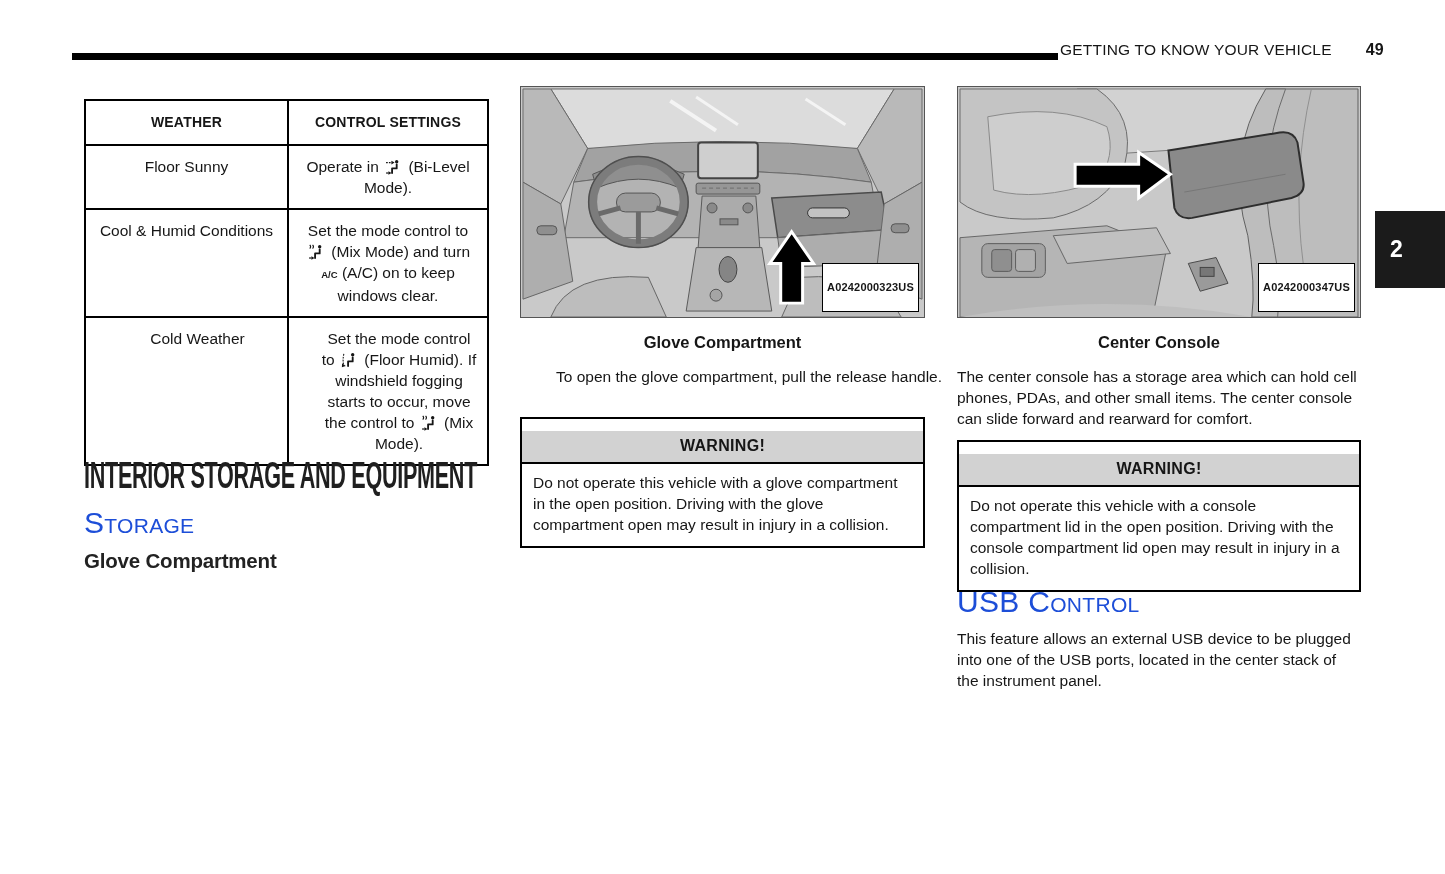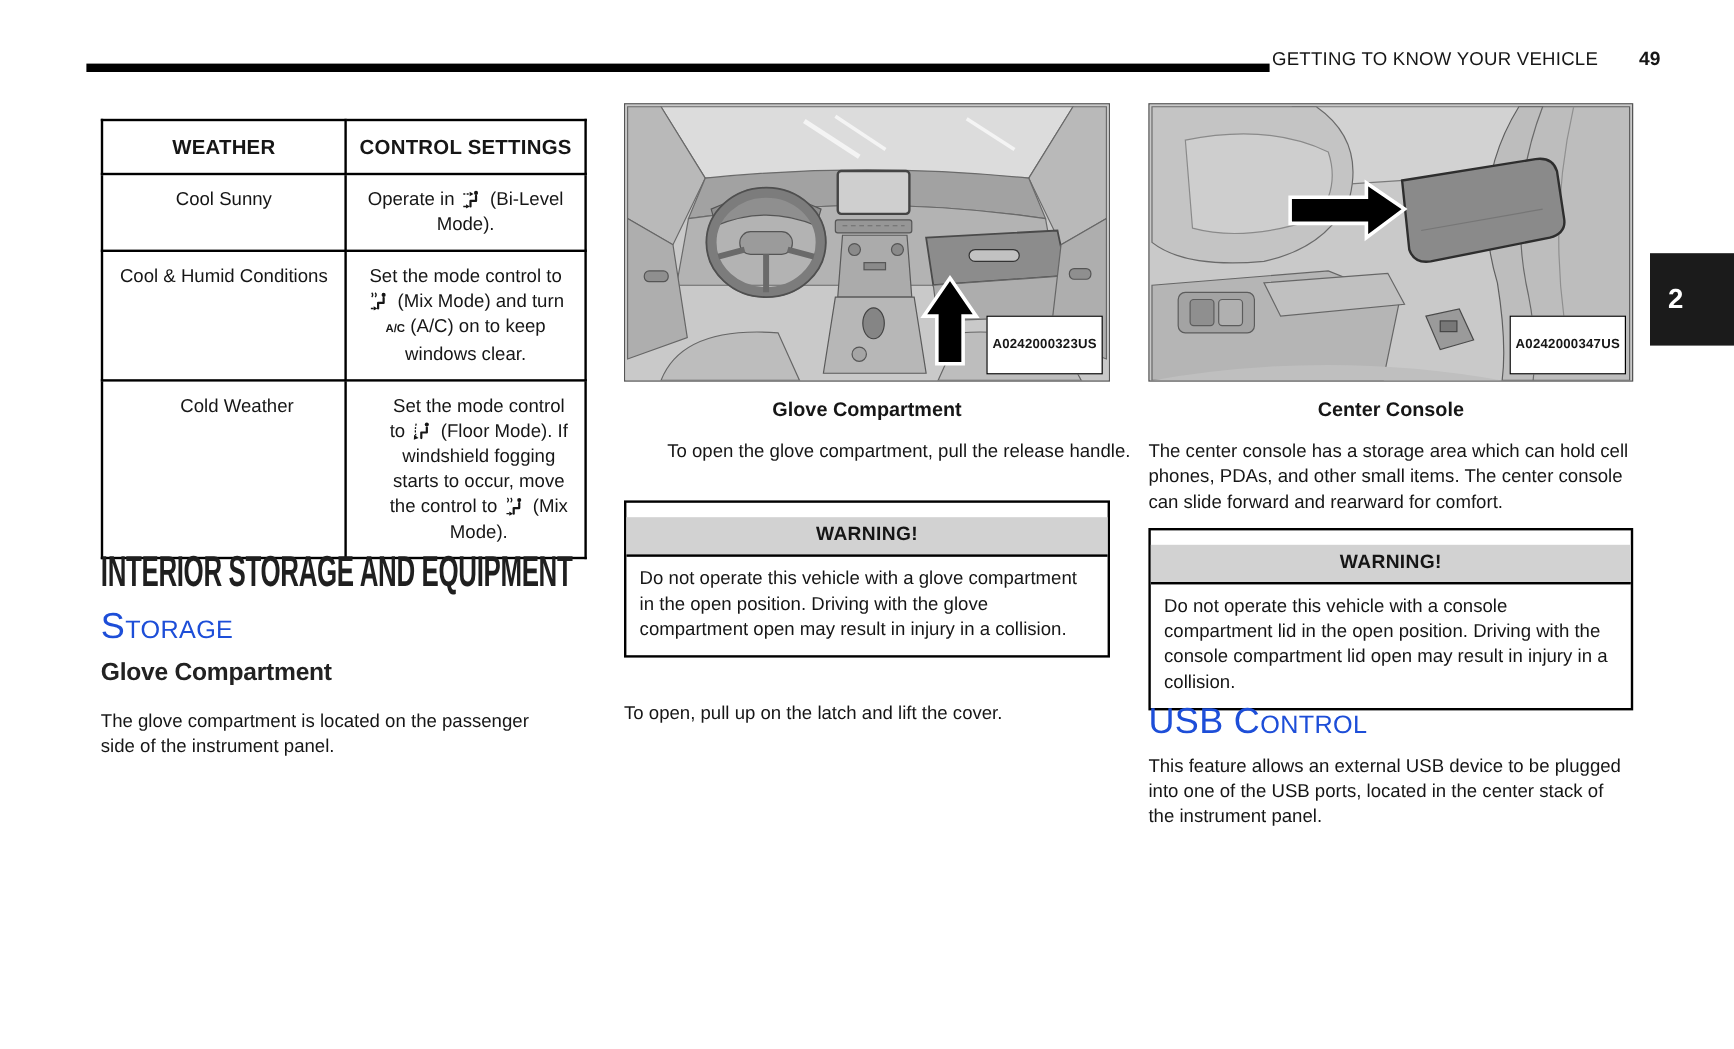--- a/index.html
+++ b/index.html
@@ -17,21 +17,21 @@
   .running-header { top:41px; left:1060px; width:302px; display:flex; justify-content:flex-start; align-items:baseline; font-size:15.5px; letter-spacing:.2px; white-space:nowrap; }
   .running-header .pn { font-weight:bold; margin-left:34px; font-size:16px; }
 
   
   .chapter-tab { right:0; top:211px; width:70px; height:77px; background:#1b1b1b; color:#fff;
     display:flex; align-items:center; padding-left:15px; font-size:23px; font-weight:bold; }
 
   
   table.hvac { position:absolute; left:84px; top:99px; width:403px; border-collapse:collapse; table-layout:fixed; }
   .hvac th, .hvac td { border:2px solid #000; text-align:center; vertical-align:top; font-size:15.5px; line-height:21px; padding:10px 9px; }
-  .hvac th { font-size:17px; padding:11px 4px; letter-spacing:.2px;margin-left:45px; }
+  .hvac th { font-size:14px; padding:11px 4px; letter-spacing:.2px;margin-left:45px; }
   .hvac tr.r1 td { height:64px; }
   .hvac tr.r2 td { height:105px; }
   .hvac tr.r3 td { height:125px;padding-left:31px; }
   .mode-icon { vertical-align:-3px; margin:0 2px; }
   .ac { font-size:9.5px; font-weight:bold; letter-spacing:0; }
 
   
   .main-head { left:84px; top:455px; font-size:36px; font-weight:bold; letter-spacing:-.5px;
     transform:scaleX(.6); transform-origin:0 0; white-space:nowrap; color:#1f1f1f; }
   .sc-head { font-variant:small-caps; font-size:30px; letter-spacing:.3px; color:#1d4ed8; }
@@ -89,21 +89,21 @@
         <col style="width:200px">
       </colgroup>
     <thead>
       <tr>
         <th>WEATHER</th>
         <th>CONTROL SETTINGS</th>
       </tr>
     </thead>
     <tbody>
       <tr class="r1">
-        <td>Cool Sunny</td>
+        <td>Floor Sunny</td>
         <td><span>Operate in </span><svg class="mode-icon" viewBox="0 0 24 22" width="17" height="16">
               <circle cx="16.5" cy="3.6" r="2.4" fill="#161616"></circle>
               <path d="M16.5 7.2 V13 H10 V19.5" fill="none" stroke="#161616" stroke-width="2.6" stroke-linecap="round" stroke-linejoin="round"></path>
               <path d="M1.5 4.8 H9" stroke="#161616" stroke-width="1.7" stroke-dasharray="2.4 1.6" fill="none"></path>
               <polygon points="9,2.2 13.6,4.8 9,7.4" fill="#161616"></polygon>
               <path d="M1.5 19.5 H4.8" stroke="#161616" stroke-width="1.7" fill="none"></path>
               <polygon points="4.8,17 9.2,19.5 4.8,22" fill="#161616"></polygon>
             </svg><span> (Bi-Level Mode).</span></td>
       </tr>
       <tr class="r2">
@@ -116,35 +116,34 @@
               <polygon points="4.8,17 9.2,19.5 4.8,22" fill="#161616"></polygon>
             </svg><span> (Mix Mode) and turn </span><span class="ac">A/C</span><span> (A/C) on to keep windows clear.</span></td>
       </tr>
       <tr class="r3">
         <td>Cold Weather</td>
         <td><span>Set the mode control to </span><svg class="mode-icon" viewBox="0 0 24 22" width="17" height="16">
               <circle cx="16.5" cy="3.6" r="2.4" fill="#161616"></circle>
               <path d="M16.5 7.2 V13 H10 V19.5" fill="none" stroke="#161616" stroke-width="2.6" stroke-linecap="round" stroke-linejoin="round"></path>
               <path d="M4 2.5 Q2.2 11 3.6 16.5" stroke="#161616" stroke-width="1.5" stroke-dasharray="2.4 1.6" fill="none"></path>
               <polygon points="1.6,15.6 6.8,19.4 1.2,21.4" fill="#161616"></polygon>
-            </svg><span> (Floor Mode). If windshield fogging starts to occur, move the control to </span><svg class="mode-icon" viewBox="0 0 24 22" width="17" height="16">
+            </svg><span> (Floor Humid). If windshield fogging starts to occur, move the control to </span><svg class="mode-icon" viewBox="0 0 24 22" width="17" height="16">
               <path d="M2.5 1 q2.5 2.6 0 5.2 M6.5 1 q2.5 2.6 0 5.2" stroke="#161616" stroke-width="1.5" fill="none"></path>
               <circle cx="16.5" cy="3.6" r="2.4" fill="#161616"></circle>
               <path d="M16.5 7.2 V13 H10 V19.5" fill="none" stroke="#161616" stroke-width="2.6" stroke-linecap="round" stroke-linejoin="round"></path>
               <path d="M1.5 19.5 H4.8" stroke="#161616" stroke-width="1.7" fill="none"></path>
               <polygon points="4.8,17 9.2,19.5 4.8,22" fill="#161616"></polygon>
             </svg><span> (Mix Mode).</span></td>
       </tr>
     </tbody>
   </table>
 
   <div class="abs main-head">INTERIOR STORAGE AND EQUIPMENT</div>
   <div class="abs sc-head storage-head">Storage</div>
   <div class="abs subhead glove-subhead">Glove Compartment</div>
-  <div class="abs body-text glove-body">The glove compartment is located on the passenger side of the instrument panel.</div>
 
   <div class="abs figure fig-mid">
     <svg viewBox="0 0 405 232" preserveAspectRatio="none">
       <rect width="405" height="232" fill="#c9c9c9"></rect>
       <polygon points="30,2 375,2 338,62 67,62" fill="#dcdcdc" stroke="#6a6a6a"></polygon>
       <path d="M150 14 L196 44" stroke="#f4f4f4" stroke-width="4" fill="none"></path>
       <path d="M176 10 L218 38" stroke="#f4f4f4" stroke-width="3" fill="none"></path>
       <path d="M286 12 L326 38" stroke="#f4f4f4" stroke-width="3" fill="none"></path>
       <polygon points="2,2 30,2 67,62 40,118 2,96" fill="#b9b9b9" stroke="#6a6a6a"></polygon>
       <polygon points="375,2 403,2 403,96 365,118 338,62" fill="#b9b9b9" stroke="#6a6a6a"></polygon>
@@ -179,21 +178,20 @@
     <div class="figcode">A0242000323US</div>
   </div>
   <div class="abs figcaption cap-mid">Glove Compartment</div>
   <div class="abs body-text mid-body">To open the glove compartment, pull the release handle.</div>
 
   <div class="abs warnbox warn-mid">
     <div class="whead">WARNING!</div>
     <div class="wbody">Do not operate this vehicle with a glove compartment in the open position. Driving with the glove compartment open may result in injury in a collision.</div>
   </div>
 
-  <div class="abs body-text console-body">To open, pull up on the latch and lift the cover.</div>
 
   <div class="abs figure fig-right">
     <svg viewBox="0 0 405 232" preserveAspectRatio="none">
       <rect width="405" height="232" fill="#c9c9c9"></rect>
       <polygon points="120,2 330,2 302,58 150,68" fill="#d2d2d2" stroke="#7a7a7a"></polygon>
       <path d="M2,2 L140,2 Q180,30 168,78 Q150,120 96,132 Q30,138 2,116 Z" fill="#c4c4c4" stroke="#6a6a6a"></path>
       <path d="M30,30 Q100,16 150,40 Q160,70 140,96 Q80,116 36,104 Z" fill="#cecece" stroke="#8a8a8a"></path>
       <path d="M310,2 Q268,70 292,150 Q300,200 296,232 L403,232 L403,2 Z" fill="#bdbdbd" stroke="#5f5f5f"></path>
       <path d="M330,2 Q300,80 318,160 Q326,200 322,232" fill="none" stroke="#6a6a6a"></path>
       <path d="M356,2 Q336,90 348,180" fill="none" stroke="#8f8f8f"></path>

